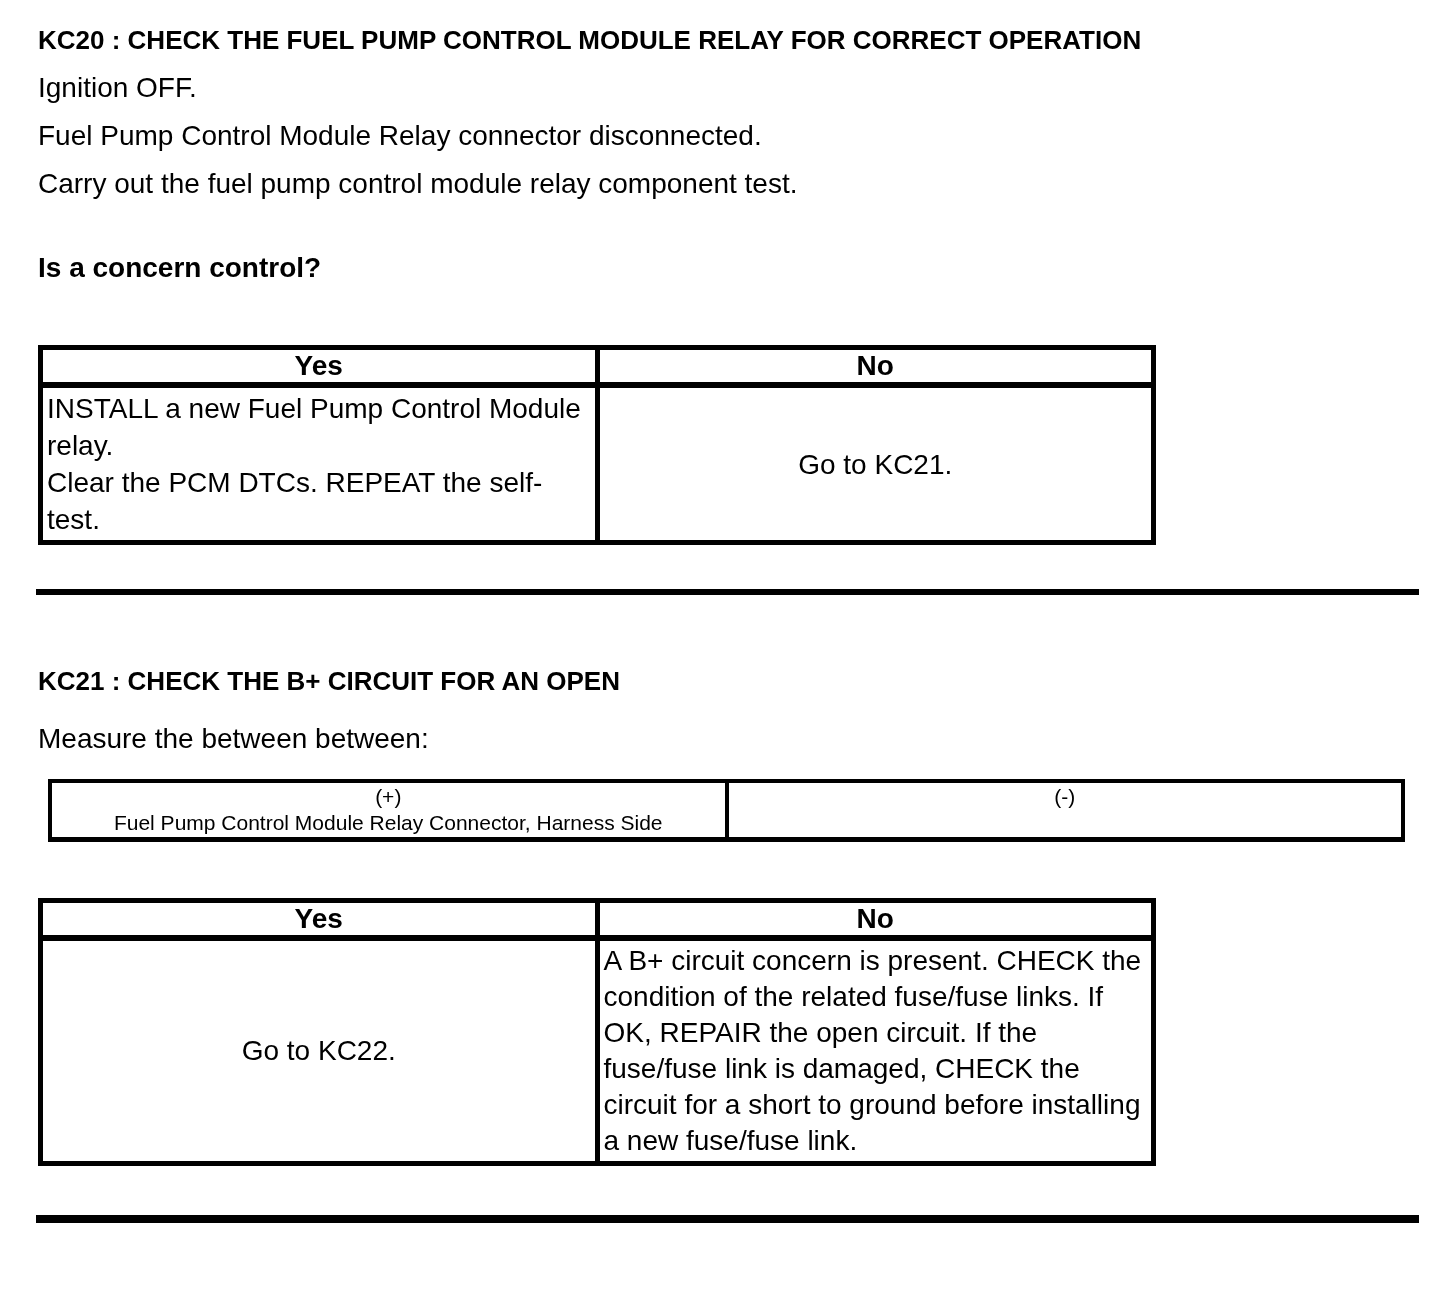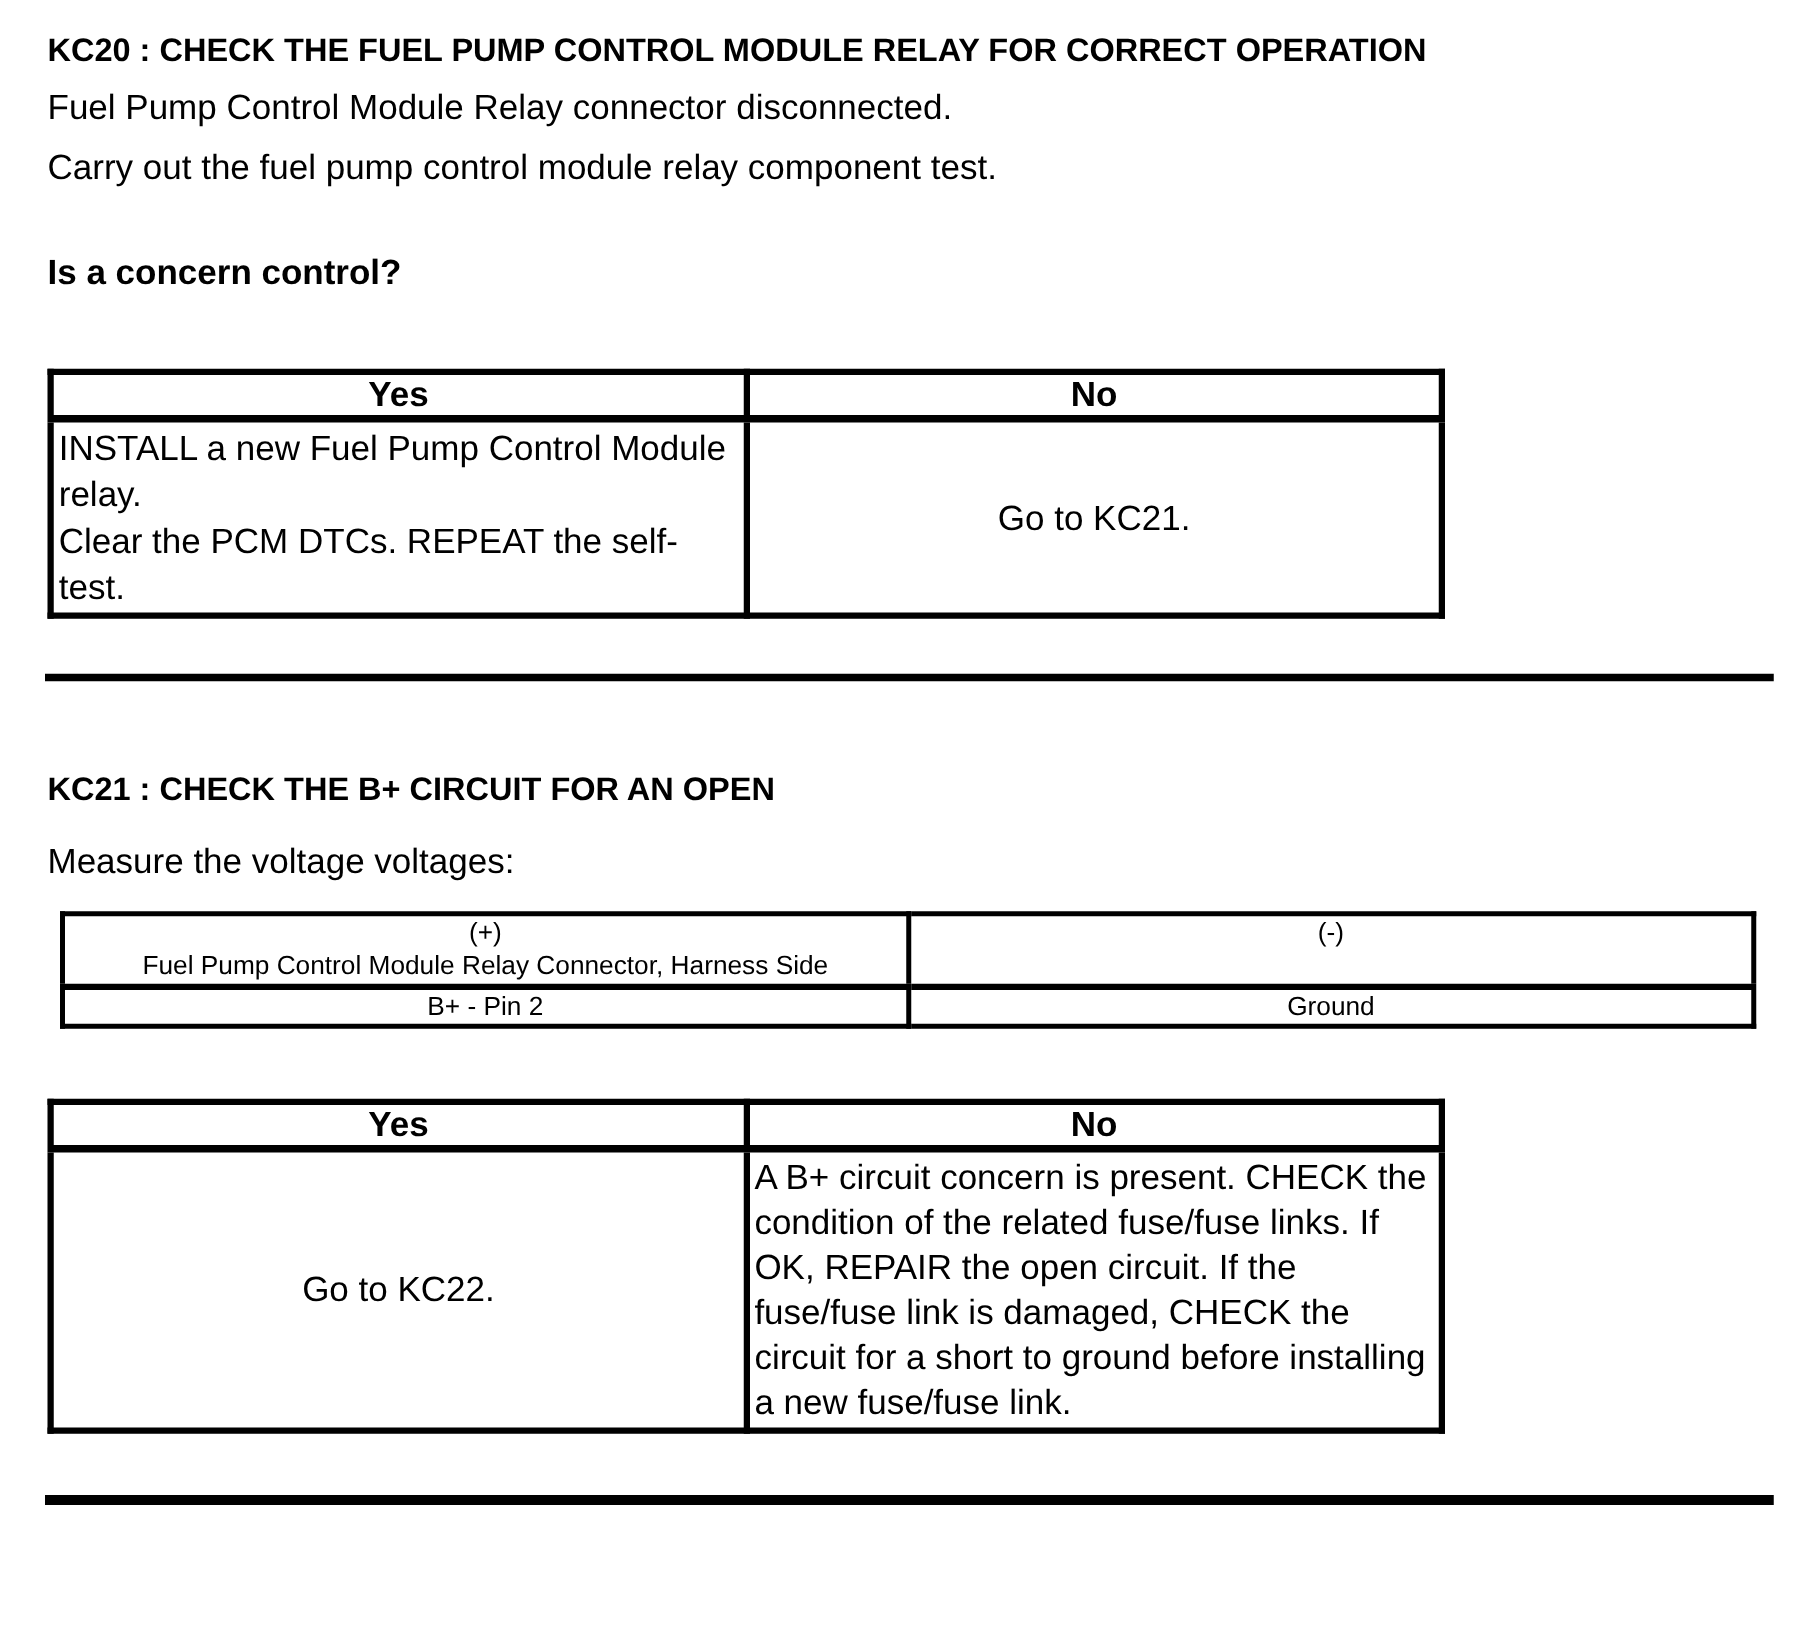--- a/index.html
+++ b/index.html
@@ -104,20 +104,21 @@
   .question.q2 { margin-top: 26px; }
 </style>
 </head>
 <body>
 
 <div class="page">
 
   <section>
     <h2 class="step-title">KC20 : CHECK THE FUEL PUMP CONTROL MODULE RELAY FOR CORRECT OPERATION</h2>
 
+    <p class="step-line first">Ignition OFF.</p>
     <p class="step-line">Fuel Pump Control Module Relay connector disconnected.</p>
     <p class="step-line">Carry out the fuel pump control module relay component test.</p>
 
     <p class="question">Is a concern control?</p>
 
     <table class="decision">
       <colgroup>
           <col style="width:50%">
           <col style="width:50%">
         </colgroup>
@@ -136,38 +137,34 @@
     </tbody>
       </table>
   </section>
 
   <div class="section-divider mid"></div>
 
   <section>
     <div class="spacer-kc21"></div>
     <h2 class="step-title">KC21 : CHECK THE B+ CIRCUIT FOR AN OPEN</h2>
 
-    <p class="measure-caption">Measure the voltage voltages:</p>
+    <p class="measure-caption">Measure the between between:</p>
 
     <table class="measure">
       <colgroup>
           <col style="width:50%">
           <col style="width:50%">
         </colgroup>
       <tbody>
           <tr>
         <th>
           <div>(+)</div>
           <div>Fuel Pump Control Module Relay Connector, Harness Side</div>
         </th>
         <th>(-)</th>
-      </tr>
-      <tr>
-        <td>B+ - Pin 2</td>
-        <td>Ground</td>
       </tr>
     </tbody>
       </table>
 
 
     <table class="decision t3">
       <colgroup>
           <col style="width:50%">
           <col style="width:50%">
         </colgroup>

